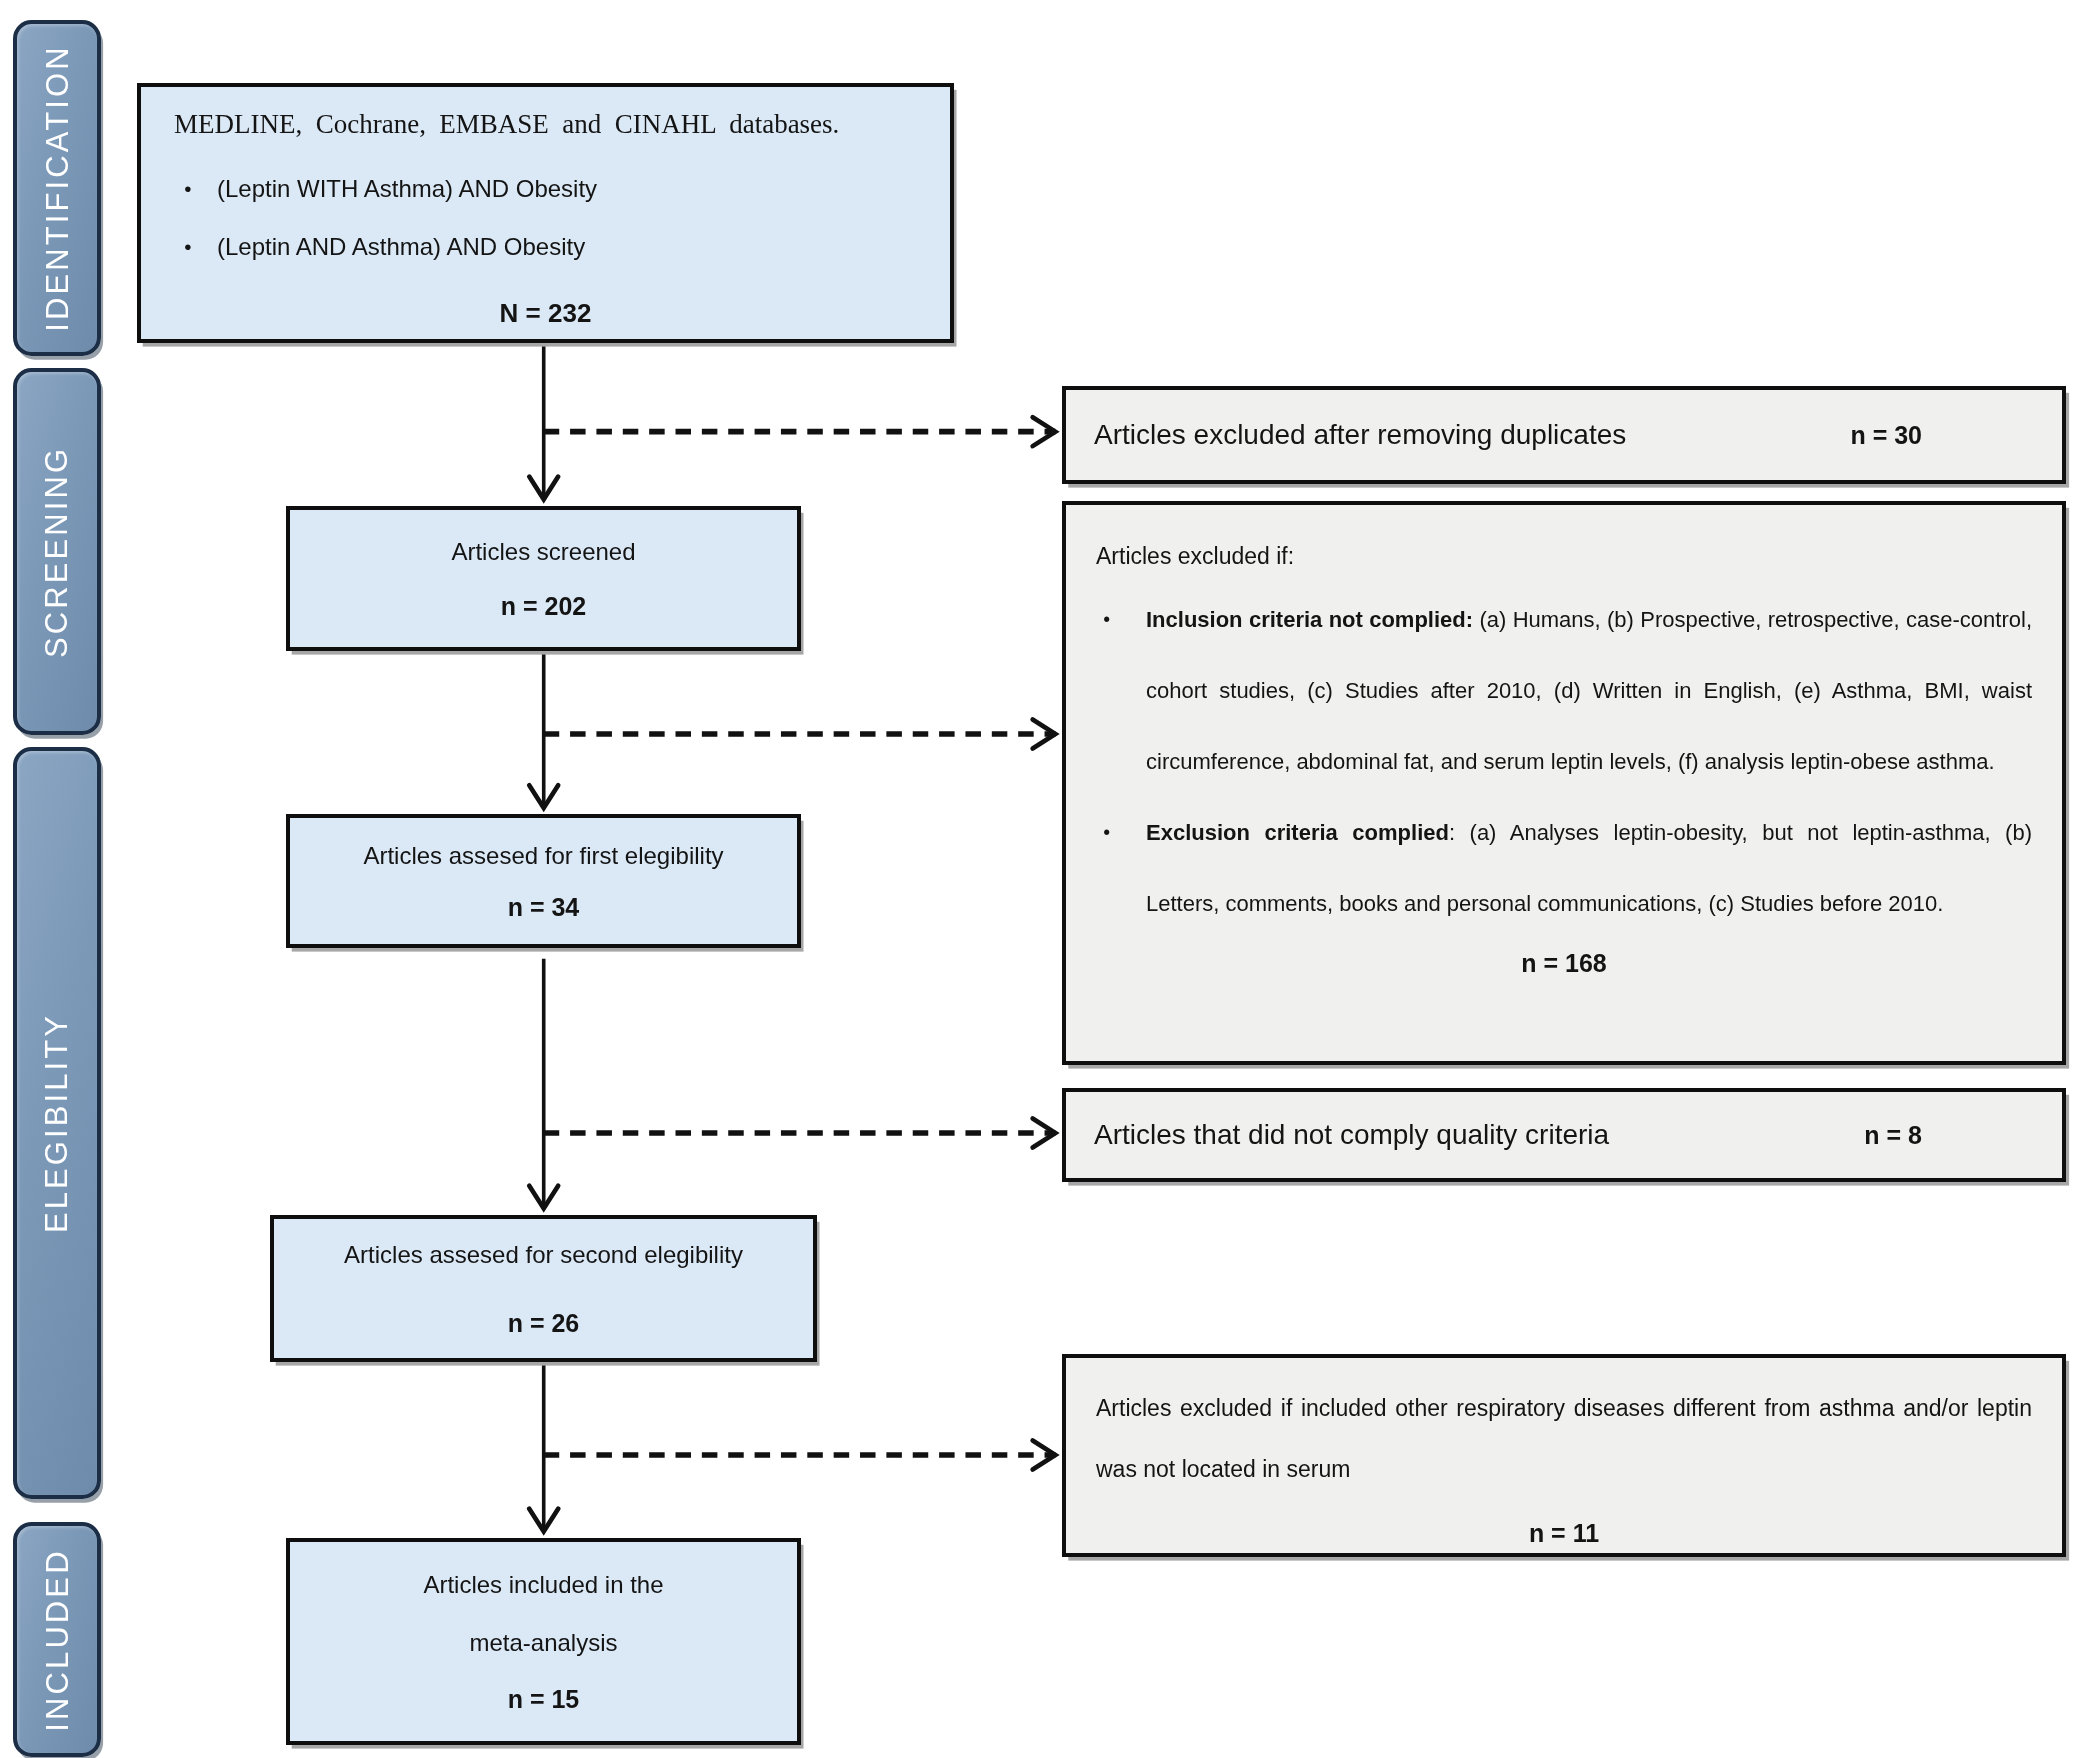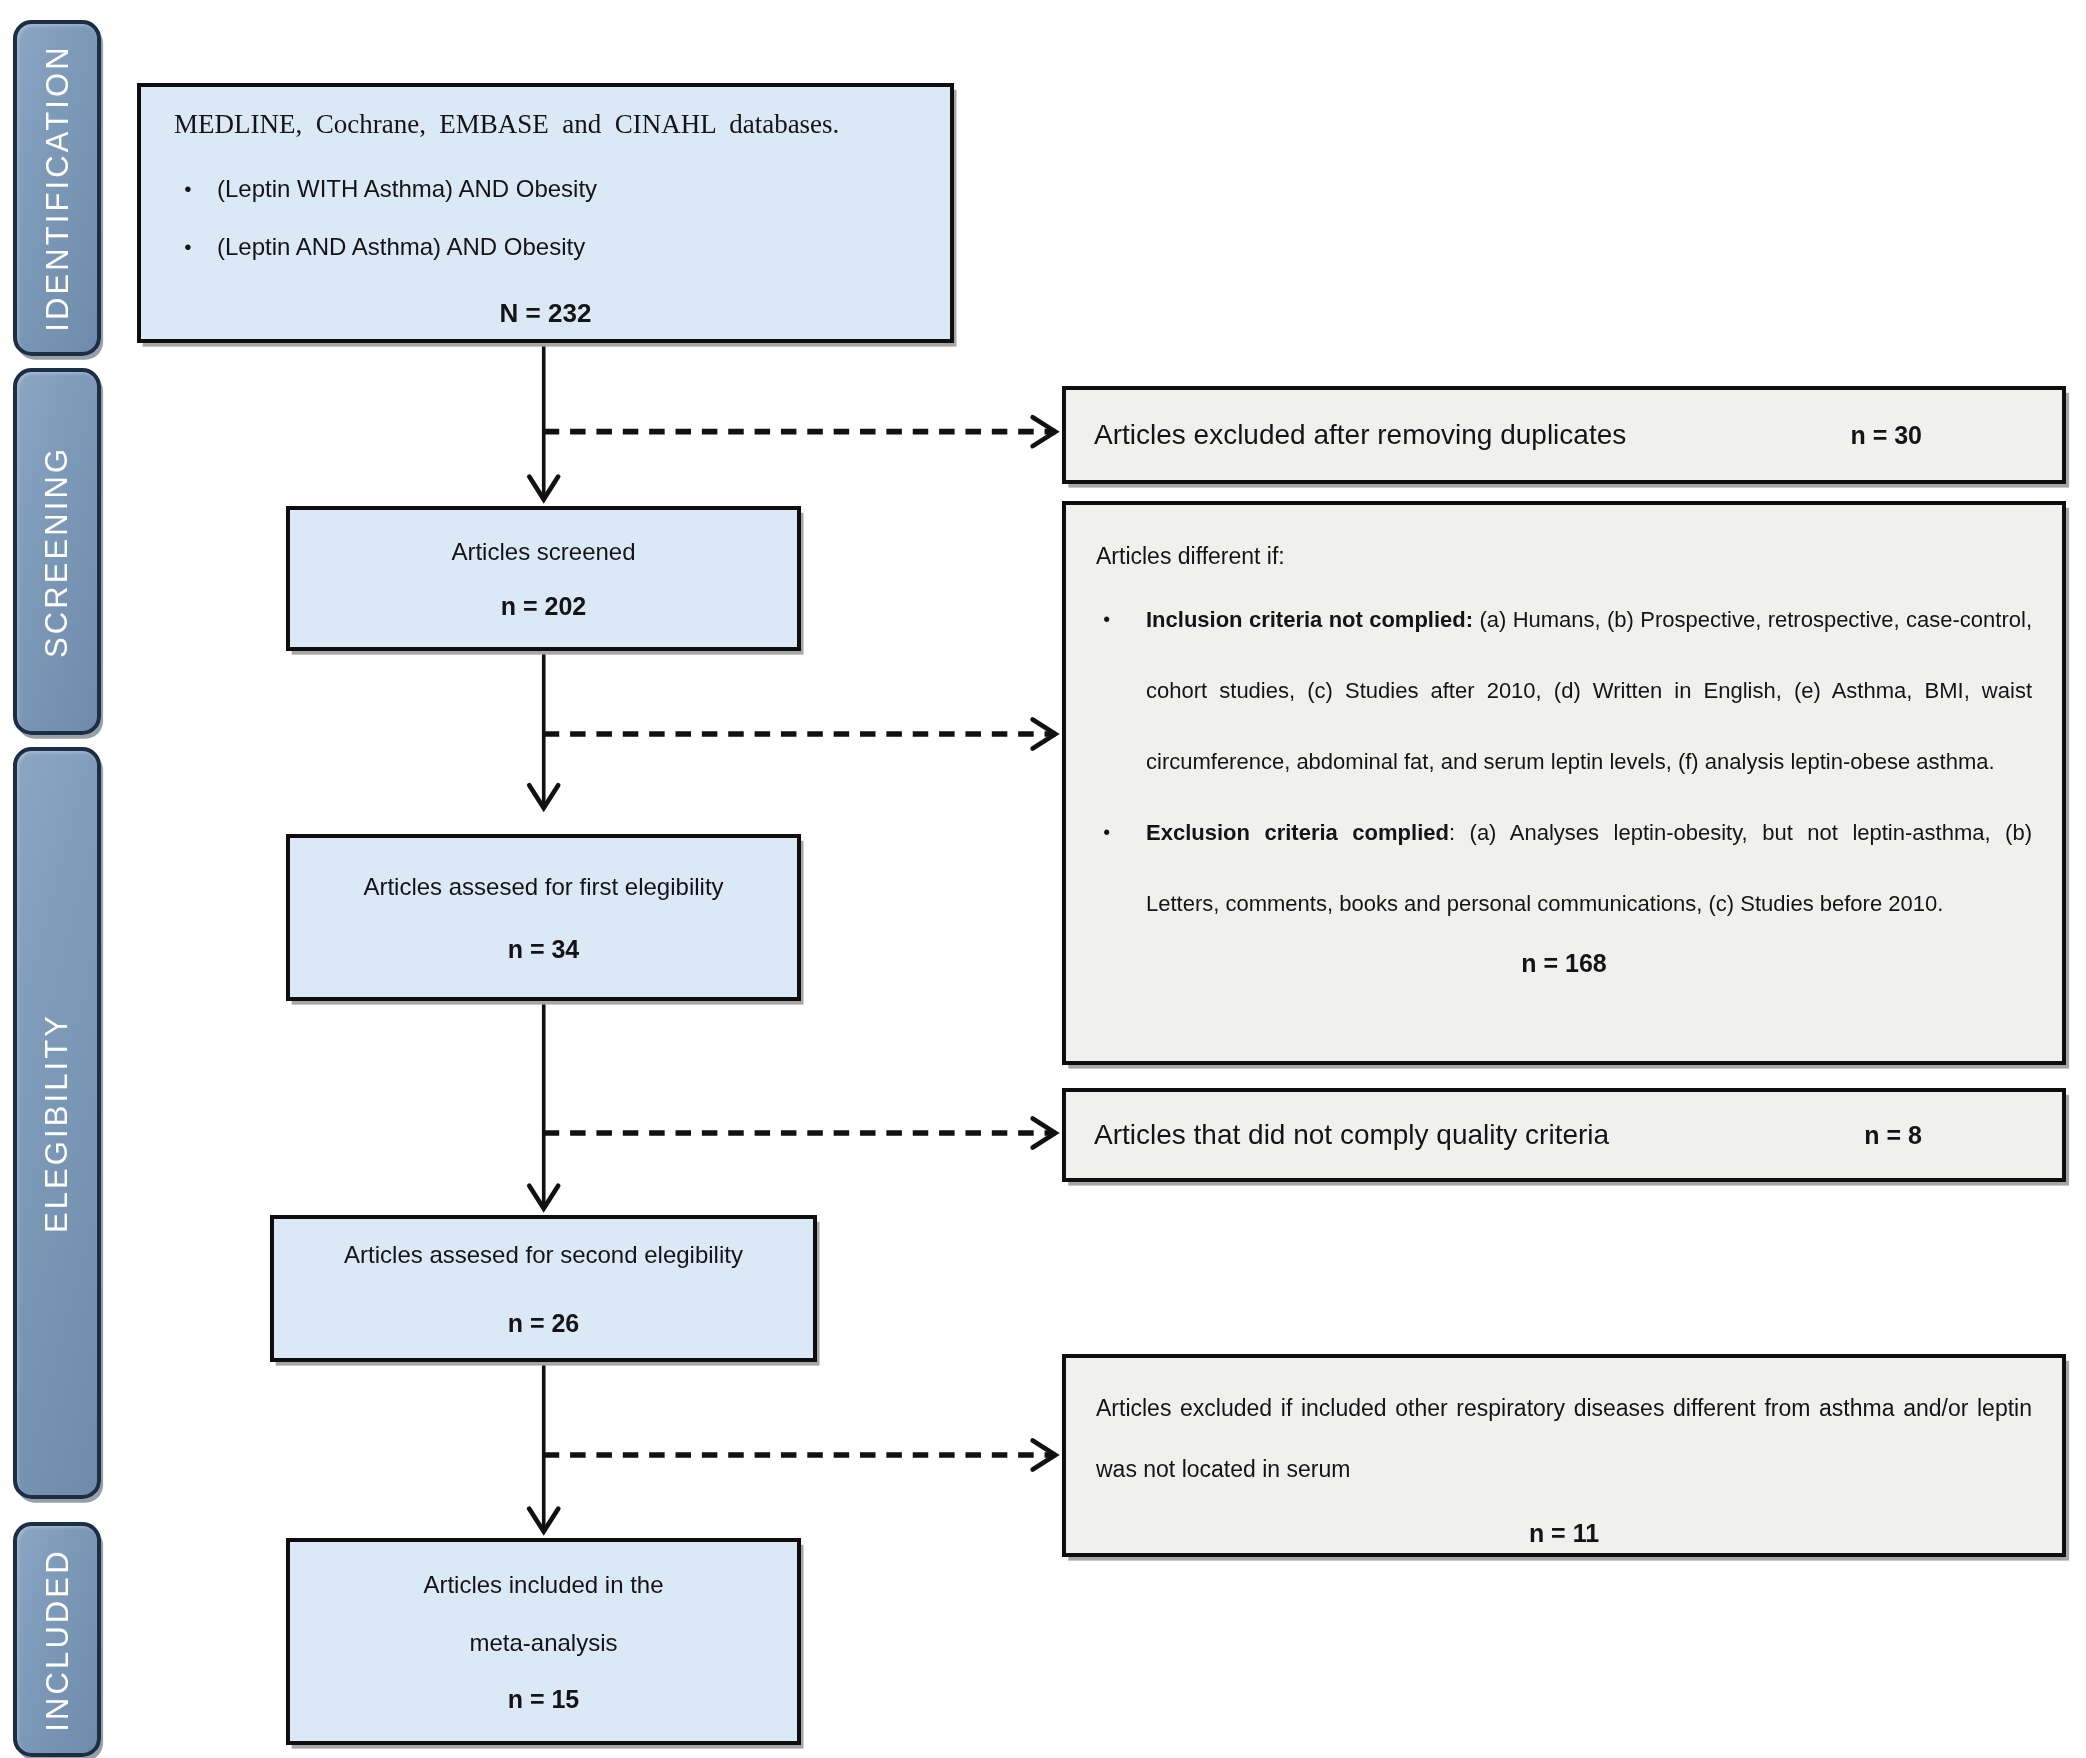--- a/index.html
+++ b/index.html
@@ -34,21 +34,21 @@
   .blue .label{font-size:24px;line-height:1.3;}
   .count{font-size:25px;font-weight:bold;}
   #box-source{left:137px;top:83px;width:817px;height:260px;
               display:block;text-align:left;padding:22px 33px 15.5px 33px;}
   #box-source .serif-title{font-family:"Liberation Serif",serif;font-size:27px;word-spacing:6.7px;}
   #box-source ul{list-style:none;margin:19.6px 0 0 0;padding:0;}
   #box-source li{position:relative;padding-left:43px;font-size:24px;line-height:58px;}
   #box-source li::before{content:"\2022";position:absolute;left:10.3px;font-size:20.7px;}
   #box-source .count{display:block;text-align:center;margin-top:22px;font-size:26px;}
   #box-screened{left:286px;top:506px;width:515px;height:145px;}
-  #box-first{left:286px;top:814px;width:515px;height:167px;margin-top:20px;}
+  #box-first{left:286px;top:814px;width:515px;height:134px;}
   #box-second{left:270px;top:1215px;width:547px;height:147px;gap:20px;}
   #box-included{left:286px;top:1538px;width:515px;height:207px;align-items:center;}
 
   
   .gray{position:absolute;left:1062px;width:1004px;background:var(--exclusion-box-fill);
         border:4.1px solid var(--box-border);box-sizing:border-box;
         box-shadow:4.7px 5.2px 0 -1.6px #a6a6a6;}
   .gray.rowbox{display:flex;align-items:center;padding-left:28px;}
   .gray.rowbox .label{font-size:28px;flex:1;}
   .gray.rowbox .count{margin-right:140px;}
@@ -129,21 +129,21 @@
     <span class="label">meta-analysis</span>
     <span class="count">n = 15</span>
   </div>
 
   <div class="gray rowbox" id="box-duplicates">
     <span class="label">Articles excluded after removing duplicates</span>
     <span class="count">n = 30</span>
   </div>
 
   <div class="gray" id="box-criteria">
-    <div class="intro">Articles different if:</div>
+    <div class="intro">Articles excluded if:</div>
     <ul>
       <li><span class="bold">Inclusion criteria not complied:</span><span> (a) Humans, (b) Prospective, retrospective, case-control, cohort studies, (c) Studies after 2010, (d) Written in English, (e) Asthma, BMI, waist circumference, abdominal fat, and serum leptin levels, (f) analysis leptin-obese asthma.</span></li>
       <li><span class="bold">Exclusion criteria complied</span><span>: (a) Analyses leptin-obesity, but not leptin-asthma, (b) Letters, comments, books and personal communications, (c) Studies before 2010.</span></li>
     </ul>
     <span class="count">n = 168</span>
   </div>
 
   <div class="gray rowbox" id="box-quality">
     <span class="label">Articles that did not comply quality criteria</span>
     <span class="count">n = 8</span>

